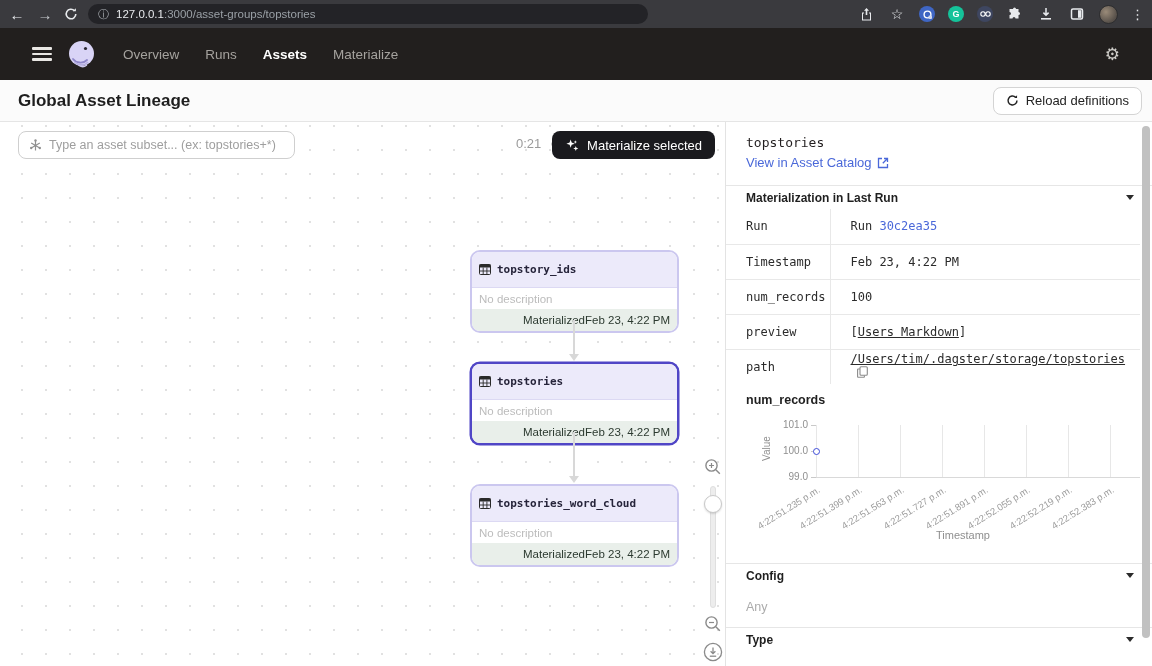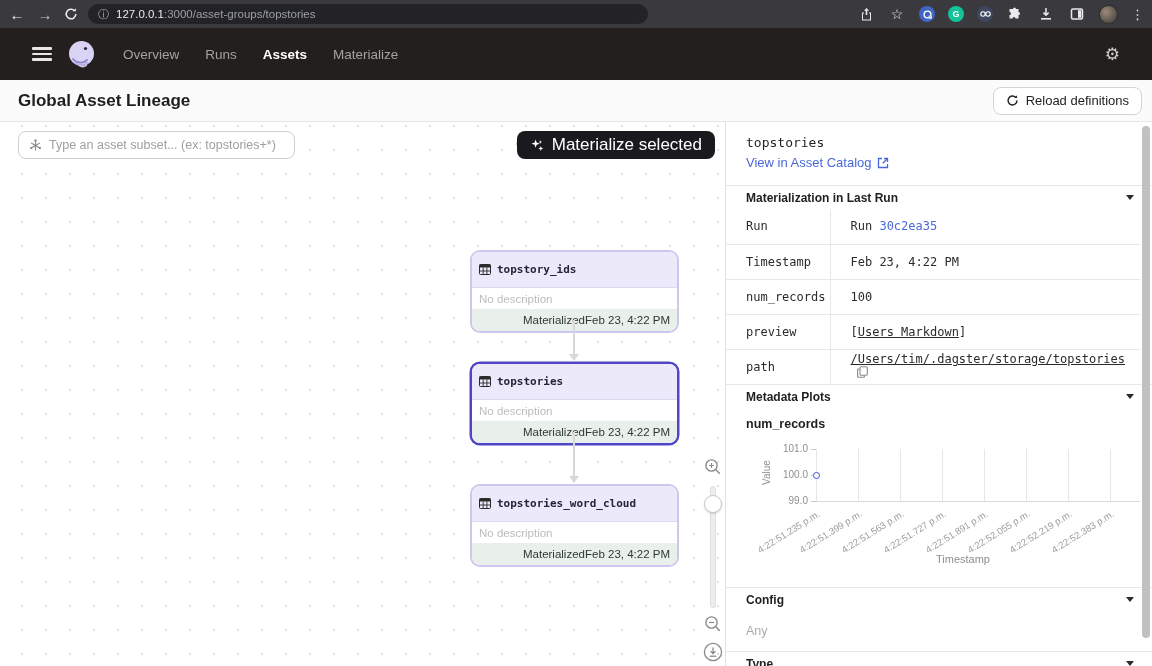--- a/index.html
+++ b/index.html
@@ -44,21 +44,21 @@
   .main { display:flex; height:544px; }
   .graph { position:relative; width:726px; flex:0 0 726px; border-right:1px solid #E3E3E3;
     background-color:#FFFFFF;
     background-image:radial-gradient(#E1E1E1 1.4px, transparent 1.5px);
     background-size:24px 24px; background-position:10px 16px; }
 
   .filter-input { position:absolute; left:18px; top:9px; width:277px; height:28px; background:#fff; border:1px solid #CFCFCF; border-radius:8px; display:flex; align-items:center; gap:7px; padding:0 10px; }
   .filter-input input { border:0; outline:0; flex:1; font-size:12.5px; color:#333; background:transparent; font-family:"Liberation Sans", sans-serif; }
   .filter-input input::placeholder { color:#9E9E9E; }
   .timer-wrap { position:absolute; left:516px; top:14px; display:flex; align-items:center; gap:9px; color:#9B9B9B; font-size:13px; }
-  .materialize-btn { position:absolute; right:10px; top:9px; height:28px; display:flex; align-items:center; gap:7px; background:#1A1A1E; color:#fff; border:0; border-radius:8px; padding:12px 13px; font-size:17px; cursor:pointer; }
+  .materialize-btn { position:absolute; right:10px; top:9px; height:28px; display:flex; align-items:center; gap:7px; background:#1A1A1E; color:#fff; border:0; border-radius:8px; padding:12px 13px; font-size:13px; cursor:pointer; }
 
   
   .node { position:absolute; left:470px; width:209px; border:2px solid #CBC7EF; border-radius:10px; background:#fff; overflow:hidden; }
   .node.selected { border-color:#5046C6; box-shadow:0 0 0 0.5px #5046C6; }
   .node-header { height:36px; background:#ECEAFA; border-bottom:1px solid #DCD9F3; display:flex; align-items:center; gap:6px; padding:0 7px; }
   .node-name { font-family:"DejaVu Sans Mono", monospace; font-size:11px; font-weight:700; color:#26243A; }
   .node-desc { height:21px; display:flex; align-items:center; padding:0 7px; font-size:11.5px; color:#BCBCBC; }
   .node-footer { height:22px; background:#E9EFEA; display:flex; align-items:center; justify-content:flex-end; padding:0 7px; font-size:11.5px; color:#2C3A30; }
 
   .edge-line { position:absolute; left:573px; width:2px; background:#D8D8D8; }
@@ -346,24 +346,20 @@
       <tr>
         <td class="lbl">path</td>
         <td><span class="u-link">/Users/tim/.dagster/storage/topstories</span><span class="copy-ic"><svg width="11" height="12" viewBox="0 0 11 12">
                   <rect x="3" y="0.7" width="7.3" height="8.6" rx="1" fill="none" stroke="#8A8A8A" stroke-width="1.1"></rect>
                   <path d="M3 3H1.2a.6.6 0 0 0-.6.6v7a.6.6 0 0 0 .6.6h5.6a.6.6 0 0 0 .6-.6V9.4" fill="none" stroke="#8A8A8A" stroke-width="1.1"></path>
                 </svg></span></td>
       </tr>
     </tbody>
       </table>
 
-    <div class="section-bar">
-      <span class="section-title">Metadata Plots</span>
-      <span class="caret"></span>
-    </div>
 
     <div class="plot-title">num_records</div>
 
     <div class="chart">
       <div class="ylab">Value</div>
       <div class="ytick" style="top:8px;">101.0</div>
       <div class="ytick" style="top:34px;">100.0</div>
       <div class="ytick" style="top:60px;">99.0</div>
       <div class="ytickmark" style="top:14px;"></div>
       <div class="ytickmark" style="top:40px;"></div>

